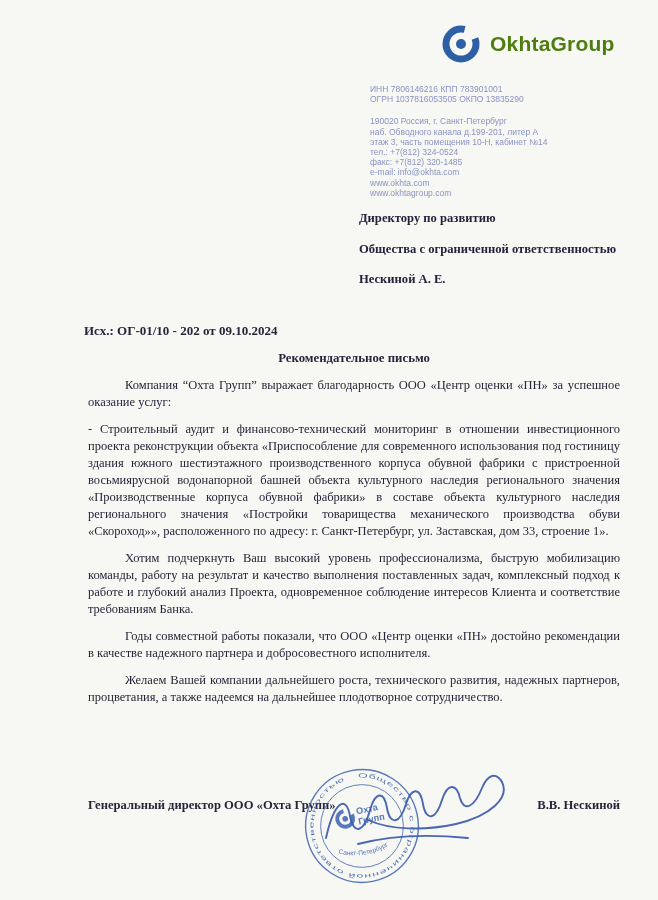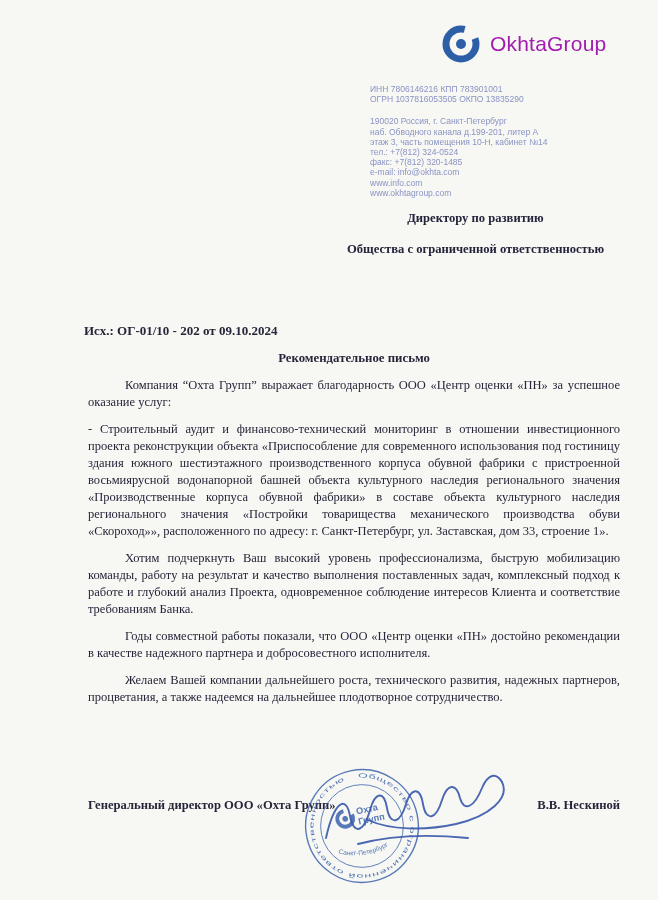--- a/index.html
+++ b/index.html
@@ -14,35 +14,35 @@
     overflow: hidden;
   }
   
   .logo-block {
     position: absolute; top: 24px; left: 441px;
     display: flex; align-items: center; gap: 9px;
   }
   .logo-icon svg { display: block; }
   .logo-text {
     font-family: "Liberation Sans", sans-serif;
-    font-size: 21px; font-weight: 400;
-    color: #a21caf; letter-spacing: .2px;
+    font-size: 21px; font-weight: 700;
+    color: #4d7c0f; letter-spacing: .2px;
   }
   
   .contacts {
     position: absolute; top: 84px; left: 370px;
     font-family: "Liberation Sans", sans-serif;
     font-size: 8.5px; line-height: 10.2px;
     color: #8a93c4;
   }
   .contacts .gap-after { margin-bottom: 12px; }
   
   .recipient {
-    position: absolute; top: 203px; right: 54px;
-    text-align: center; font-weight: bold;
+    position: absolute; top: 203px; right: 42px;
+    text-align: left; font-weight: bold;
     font-size: 12.6px; line-height: 30.5px;
     color: #23233a;
     margin-left: 32px;
   }
   
   .ref { position: absolute; top: 323px; left: 84px; font-size: 13px; font-weight: bold; }
   .title {
     position: absolute; top: 351px; left: 88px; width: 532px;
     text-align: center; font-weight: bold; font-size: 12.8px;
   }
@@ -82,27 +82,28 @@
 
   <div class="contacts">
     <div>ИНН 7806146216 КПП 783901001</div>
     <div class="gap-after">ОГРН 1037816053505 ОКПО 13835290</div>
     <div>190020 Россия, г. Санкт-Петербург</div>
     <div>наб. Обводного канала д.199-201, литер А</div>
     <div>этаж 3, часть помещения 10-Н, кабинет №14</div>
     <div>тел.: +7(812) 324-0524</div>
     <div>факс: +7(812) 320-1485</div>
     <div>e-mail: info@okhta.com</div>
-    <div>www.info.com</div>
+    <div>www.okhta.com</div>
     <div>www.okhtagroup.com</div>
   </div>
 
   <div class="recipient">
     <div>Директору по развитию</div>
     <div>Общества с ограниченной ответственностью</div>
+    <div>Нескиной А. Е.</div>
   </div>
 
   <div class="ref">Исх.: ОГ-01/10 - 202 от 09.10.2024</div>
 
   <div class="title">Рекомендательное письмо</div>
 
   <div class="body-text">
     <p class="indent">Компания “Охта Групп” выражает благодарность ООО «Центр оценки «ПН» за успешное оказание услуг:</p>
     <p>- Строительный аудит и финансово-технический мониторинг в отношении инвестиционного проекта реконструкции объекта «Приспособление для современного использования под гостиницу здания южного шестиэтажного производственного корпуса обувной фабрики с пристроенной восьмиярусной водонапорной башней объекта культурного наследия регионального значения «Производственные корпуса обувной фабрики» в составе объекта культурного наследия регионального значения «Постройки товарищества механического производства обуви «Скороход»», расположенного по адресу: г. Санкт-Петербург, ул. Заставская, дом 33, строение 1».</p>
     <p class="indent">Хотим подчеркнуть Ваш высокий уровень профессионализма, быструю мобилизацию команды, работу на результат и качество выполнения поставленных задач, комплексный подход к работе и глубокий анализ Проекта, одновременное соблюдение интересов Клиента и соответствие требованиям Банка.</p>

